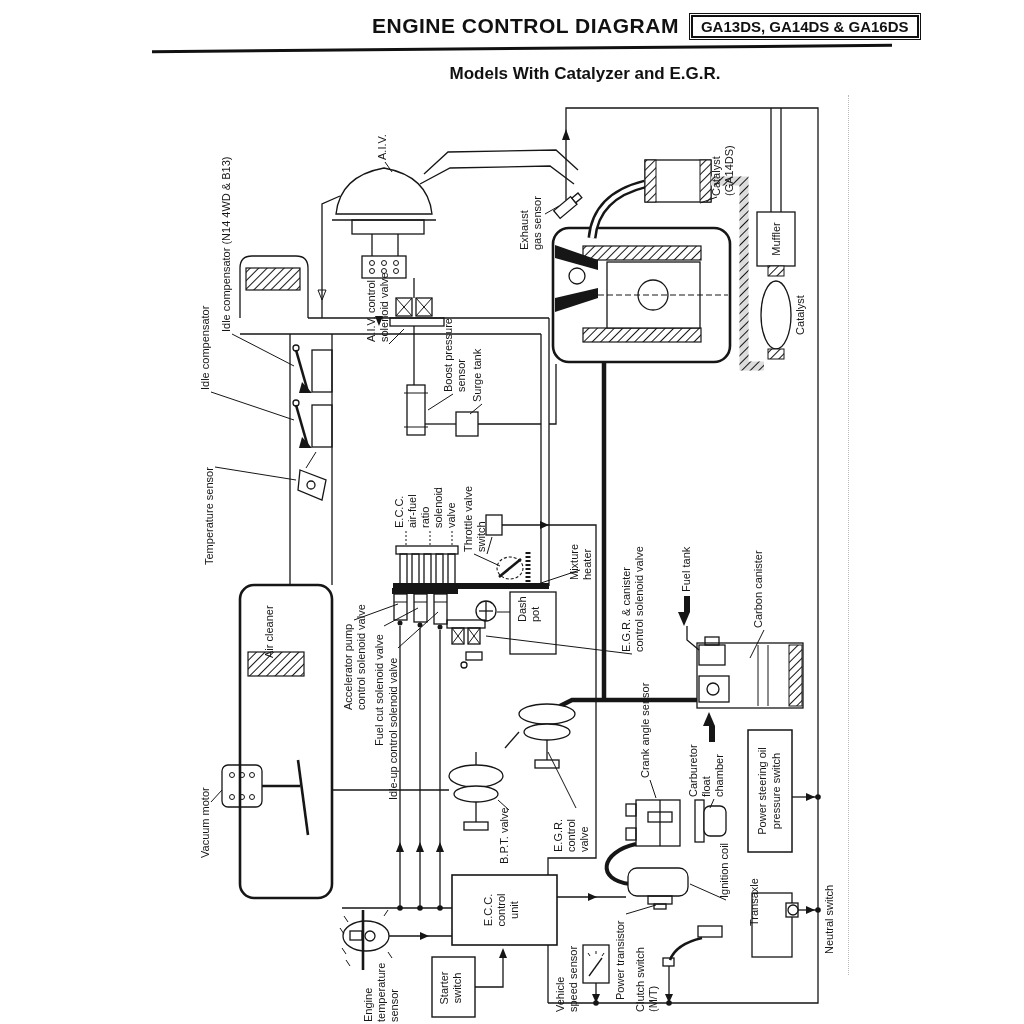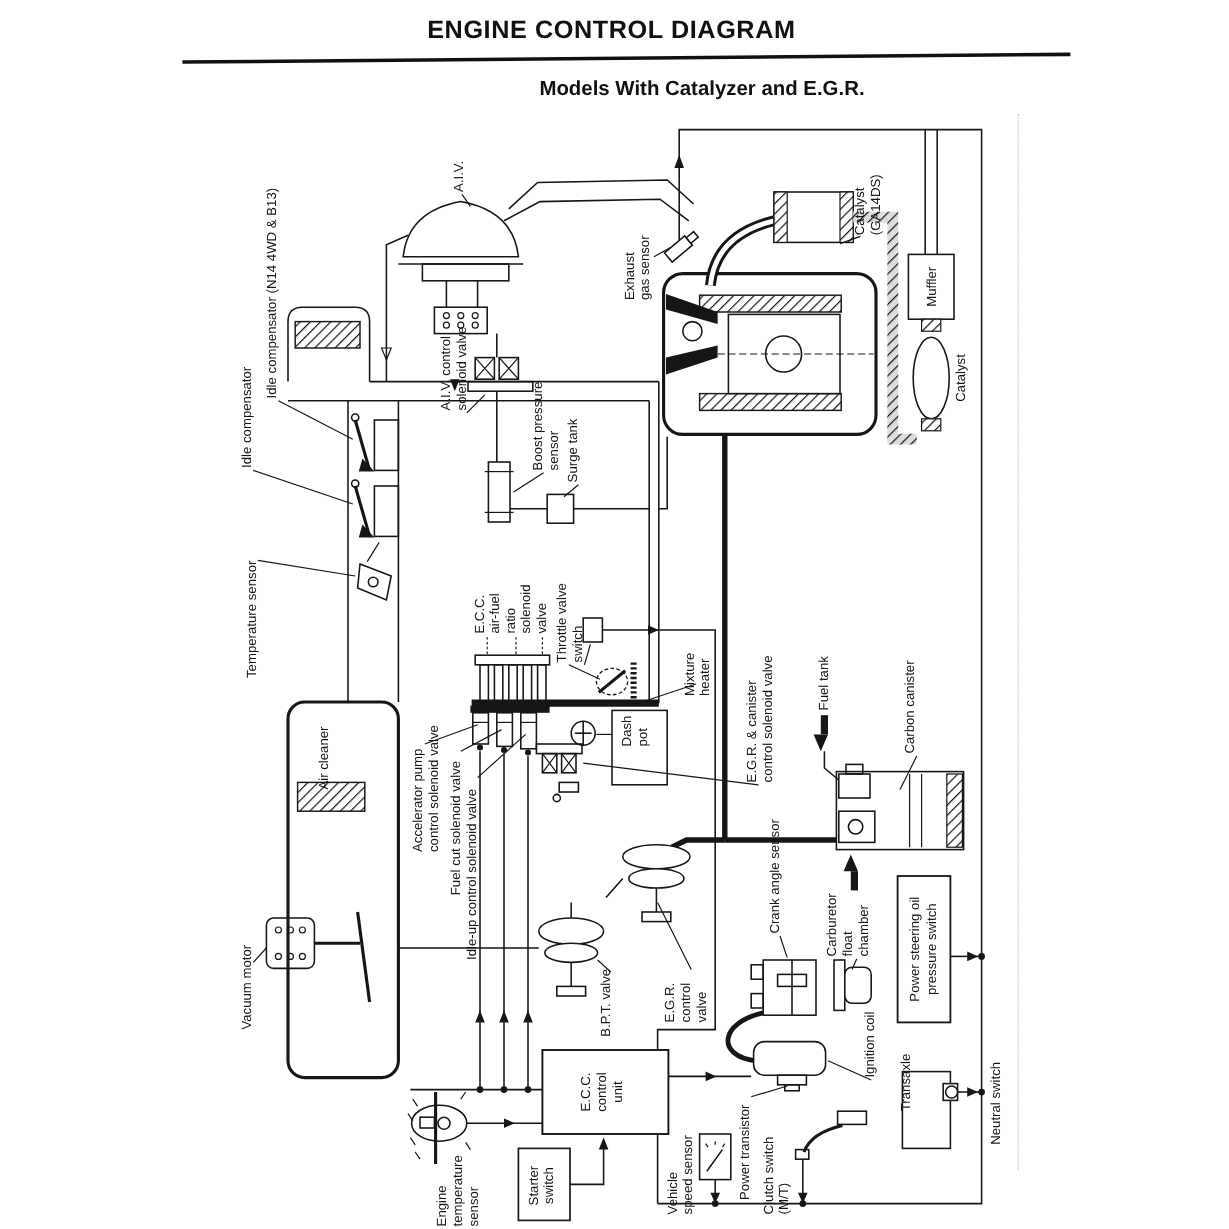--- a/index.html
+++ b/index.html
@@ -1,18 +1,18 @@
 <!DOCTYPE html>
 <html><head>
 <meta charset="utf-8">
 <style>
   html,body{margin:0;padding:0;background:#ffffff;}
   .page{position:relative;width:1024px;height:1024px;background:#ffffff;overflow:hidden;
         font-family:"Liberation Sans", sans-serif;color:#111;}
-  .hdr-row{position:absolute;top:14px;left:356px;display:flex;align-items:center;gap:12px;}
+  .hdr-row{position:absolute;top:14px;left:372px;display:flex;align-items:center;gap:12px;}
   .hdr-title{font-size:21px;font-weight:bold;letter-spacing:.5px;white-space:nowrap;}
   .hdr-badge{border:2px solid #111;box-shadow:0 0 0 1px #fff,0 0 0 2px #111;
              padding:1px 8px;font-size:15px;font-weight:bold;white-space:nowrap;}
   .hdr-rule{position:absolute;top:47px;left:152px;width:740px;height:3px;background:#111;
             transform:rotate(-0.5deg);}
   .hdr-sub{position:absolute;top:64px;left:0;width:1170px;text-align:center;
            font-size:17px;font-weight:bold;}
   .pageedge{position:absolute;top:95px;left:848px;height:880px;border-left:1px dotted #bbb;}
   svg text.lbl{font-family:"Liberation Sans",sans-serif;font-size:11px;fill:#161616;}
   svg .ln{stroke:#161616;stroke-width:1.3;fill:none;}
@@ -22,20 +22,21 @@
   svg .dot{fill:#161616;}
   svg .wh{fill:#ffffff;}
 </style>
 </head>
 <body>
 
 <div class="page">
 
   <div class="hdr-row">
     <div class="hdr-title">ENGINE CONTROL DIAGRAM</div>
+    <div class="hdr-badge">GA13DS, GA14DS &amp; GA16DS</div>
   </div>
   <div class="hdr-rule"></div>
   <div class="hdr-sub">Models With Catalyzer and E.G.R.</div>
   <div class="pageedge"></div>
 
   <svg width="1024" height="1024" viewBox="0 0 1024 1024">
     <defs>
       <pattern id="hatch" width="6" height="6" patternUnits="userSpaceOnUse" patternTransform="rotate(45)">
         <rect width="6" height="6" fill="#ffffff"></rect>
         <line x1="0" y1="0" x2="0" y2="6" stroke="#161616" stroke-width="2"></line>

